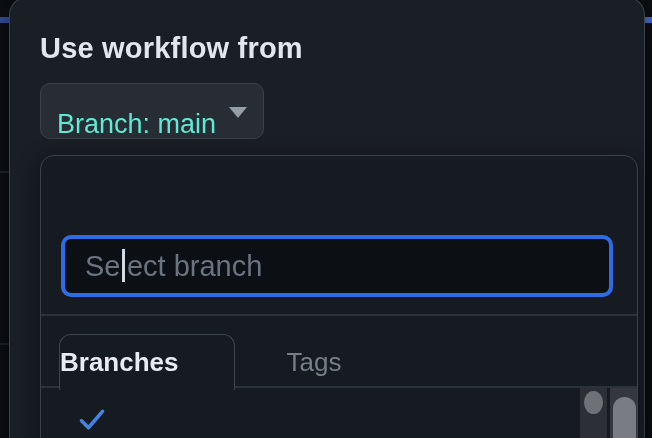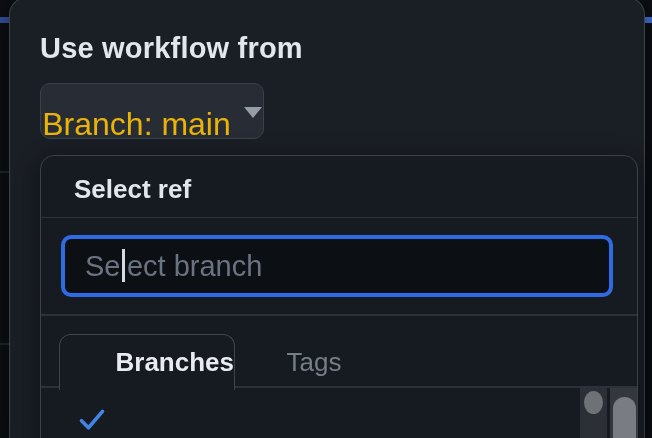--- a/index.html
+++ b/index.html
@@ -25,21 +25,21 @@
   .dialog-title{
     position:absolute;left:30px;top:34px;
     font-size:29px;font-weight:700;color:#e2e7ee;letter-spacing:.2px;
   }
   .branch-btn{
     position:absolute;left:30px;top:85px;width:224px;height:56px;
     background:#282d35;border:1px solid #3b414a;border-radius:10px;
     display:flex;align-items:center;justify-content:center;gap:13px;
     cursor:pointer;box-sizing:border-box;
   }
-  .branch-btn-label{font-size:32px;color:#eab308;margin-top:27px;}
+  .branch-btn-label{font-size:27px;color:#5eead4;margin-top:27px;}
   .caret-down{
     width:0;height:0;border-left:9px solid transparent;border-right:9px solid transparent;
     border-top:11px solid #959da6;margin-top:3px;
   }
 
   
   .panel{
     position:absolute;left:30px;top:157px;width:598px;height:310px;
     background:#161a21;border:1.5px solid #3a414b;border-radius:14px;
     box-sizing:border-box;box-shadow:0 6px 24px rgba(0,0,0,.45);
@@ -66,21 +66,21 @@
     pointer-events:none;
   }
   .divider2{position:absolute;left:0;top:158px;width:100%;height:1.5px;background:#2c323c;}
 
   
   .tabbar-line{position:absolute;left:0;top:230px;width:100%;height:1.5px;background:#2c323c;z-index:1;}
   .tab-active{
     position:absolute;left:18px;top:178px;width:176px;height:56px;
     background:#161a21;border:1.5px solid #3f454e;border-bottom:none;
     border-radius:12px 12px 0 0;box-sizing:border-box;z-index:2;
-    display:flex;align-items:center;justify-content:flex-end;cursor:pointer;
+    display:flex;align-items:center;justify-content:flex-start;cursor:pointer;
   }
   .tab-active-label{font-size:26px;font-weight:700;color:#e8ecf2;}
   .tab-inactive{
     position:absolute;left:212px;top:180px;width:122px;height:52px;
     display:flex;align-items:center;justify-content:center;cursor:pointer;z-index:2;
   }
   .tab-inactive-label{font-size:26px;color:#767e88;}
 
   
   .ref-item{
@@ -111,23 +111,20 @@
 
     <div class="dialog-title">Use workflow from</div>
 
     <div class="branch-btn">
       <span class="branch-btn-label">Branch: main</span>
       <span class="caret-down"></span>
     </div>
 
     <div class="panel">
 
-      <div class="panel-header">
-        <div class="panel-header-title">Select ref</div>
-      </div>
 
       <div class="search-wrap">
         <input class="search-input" type="text" value="" placeholder="Select branch" style="">
         <div class="text-cursor"></div>
       </div>
 
       <div class="divider2"></div>
 
       <div class="tabbar-line"></div>
 

